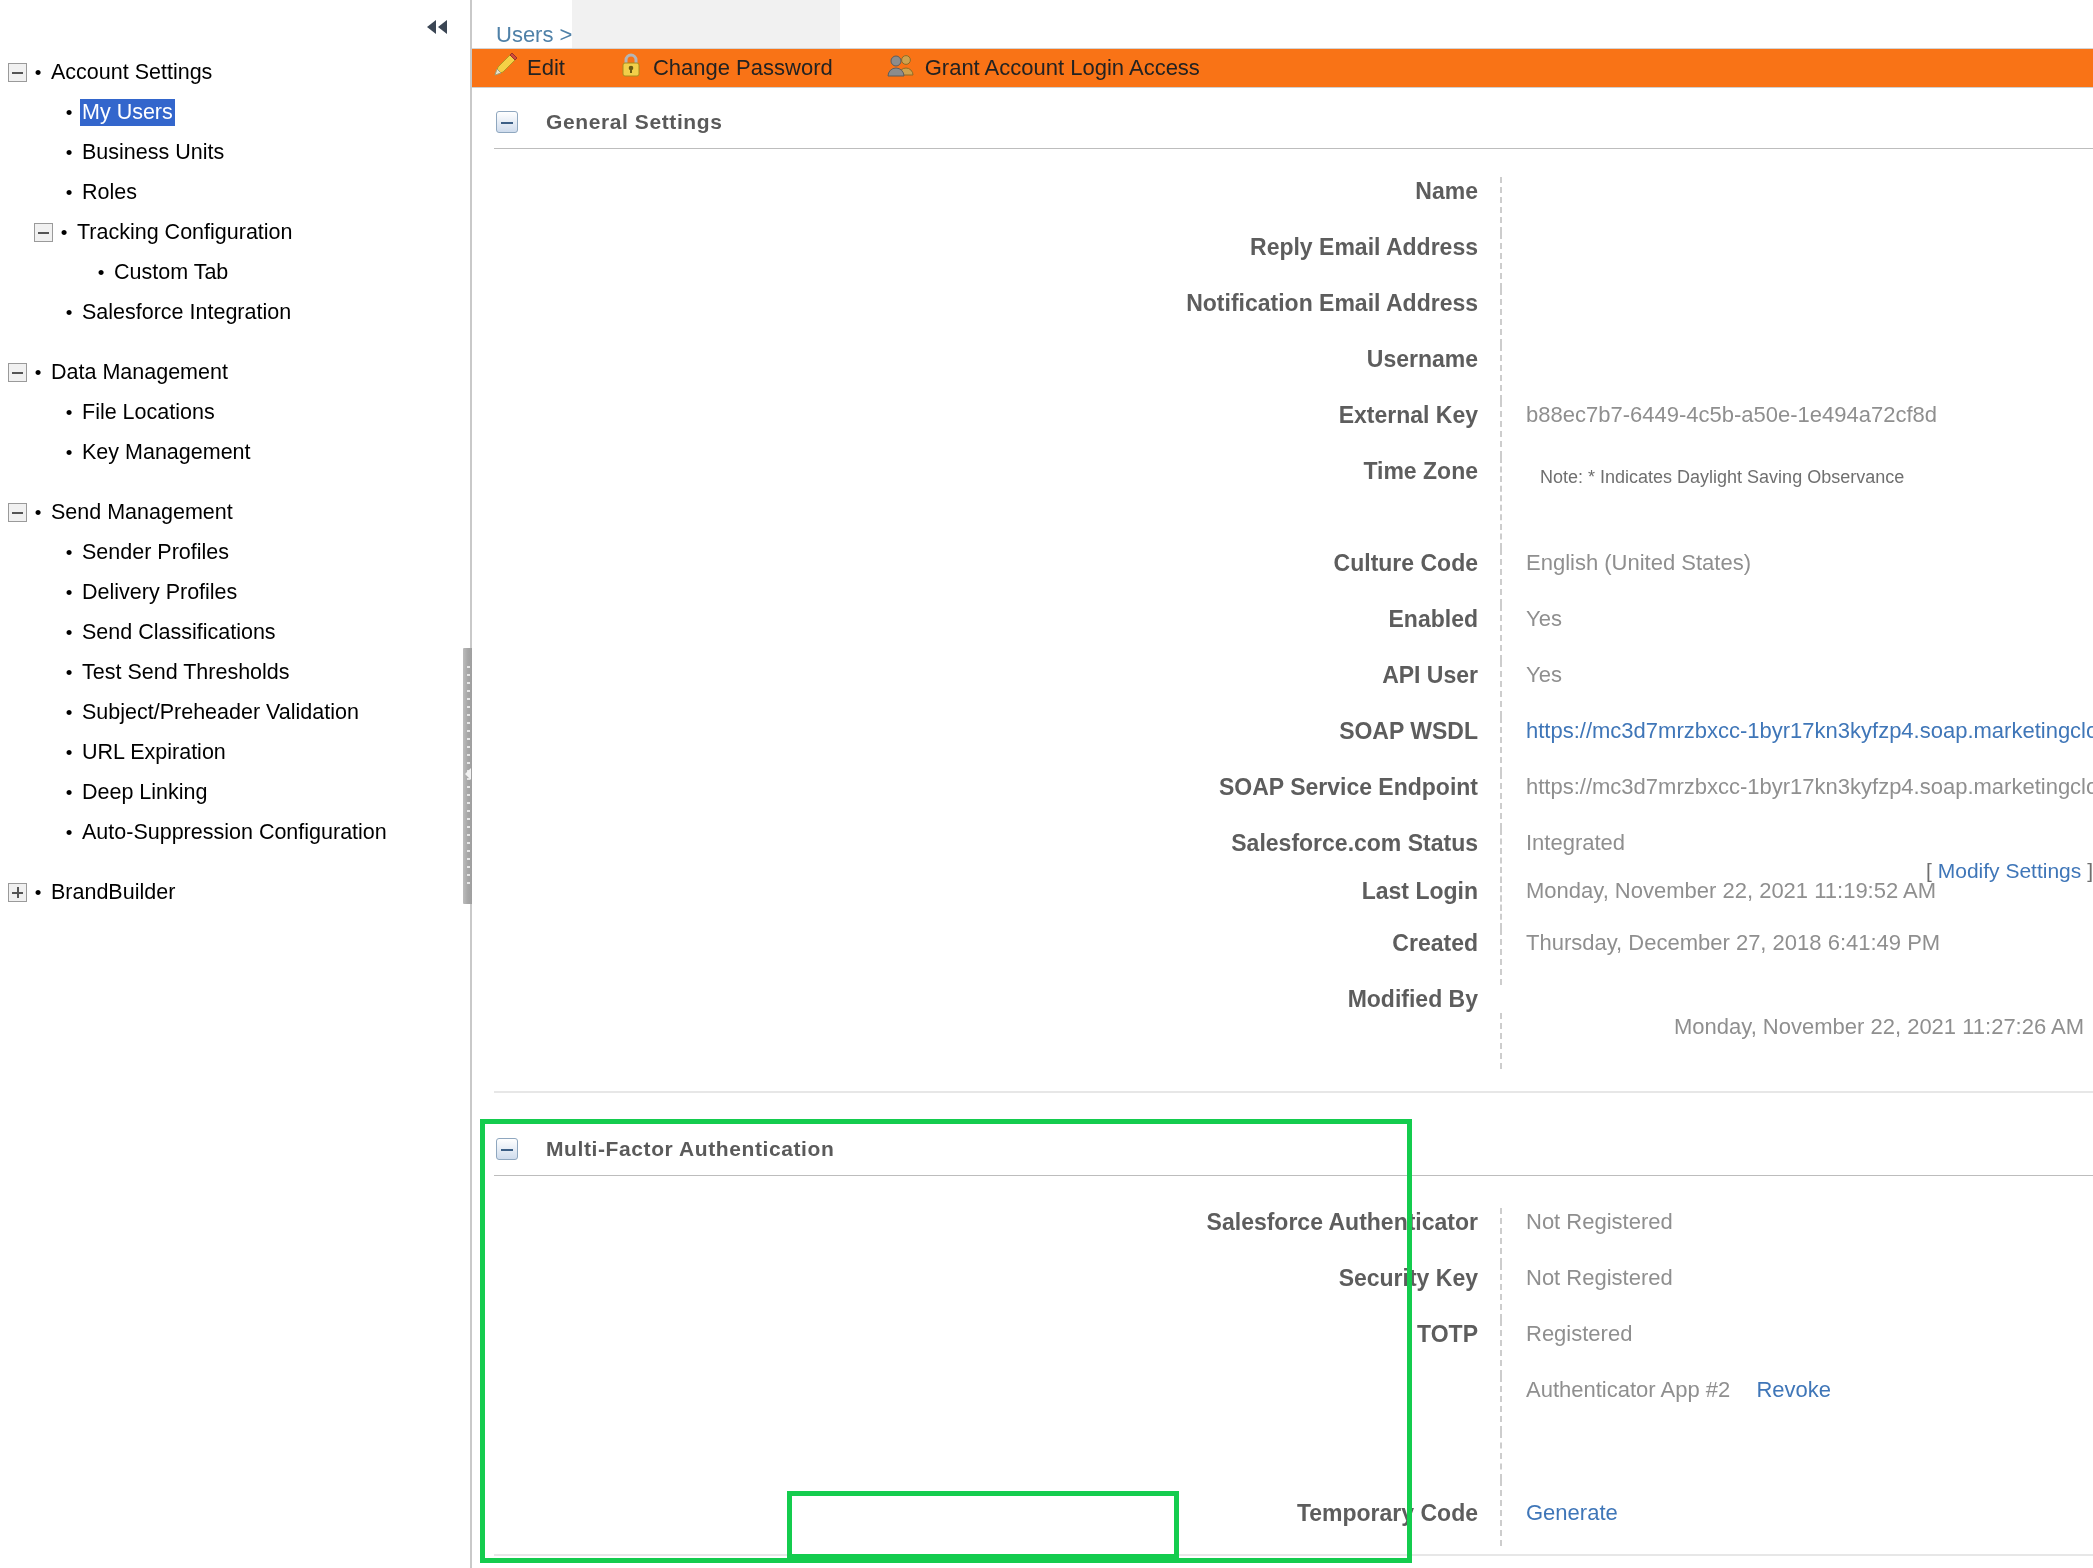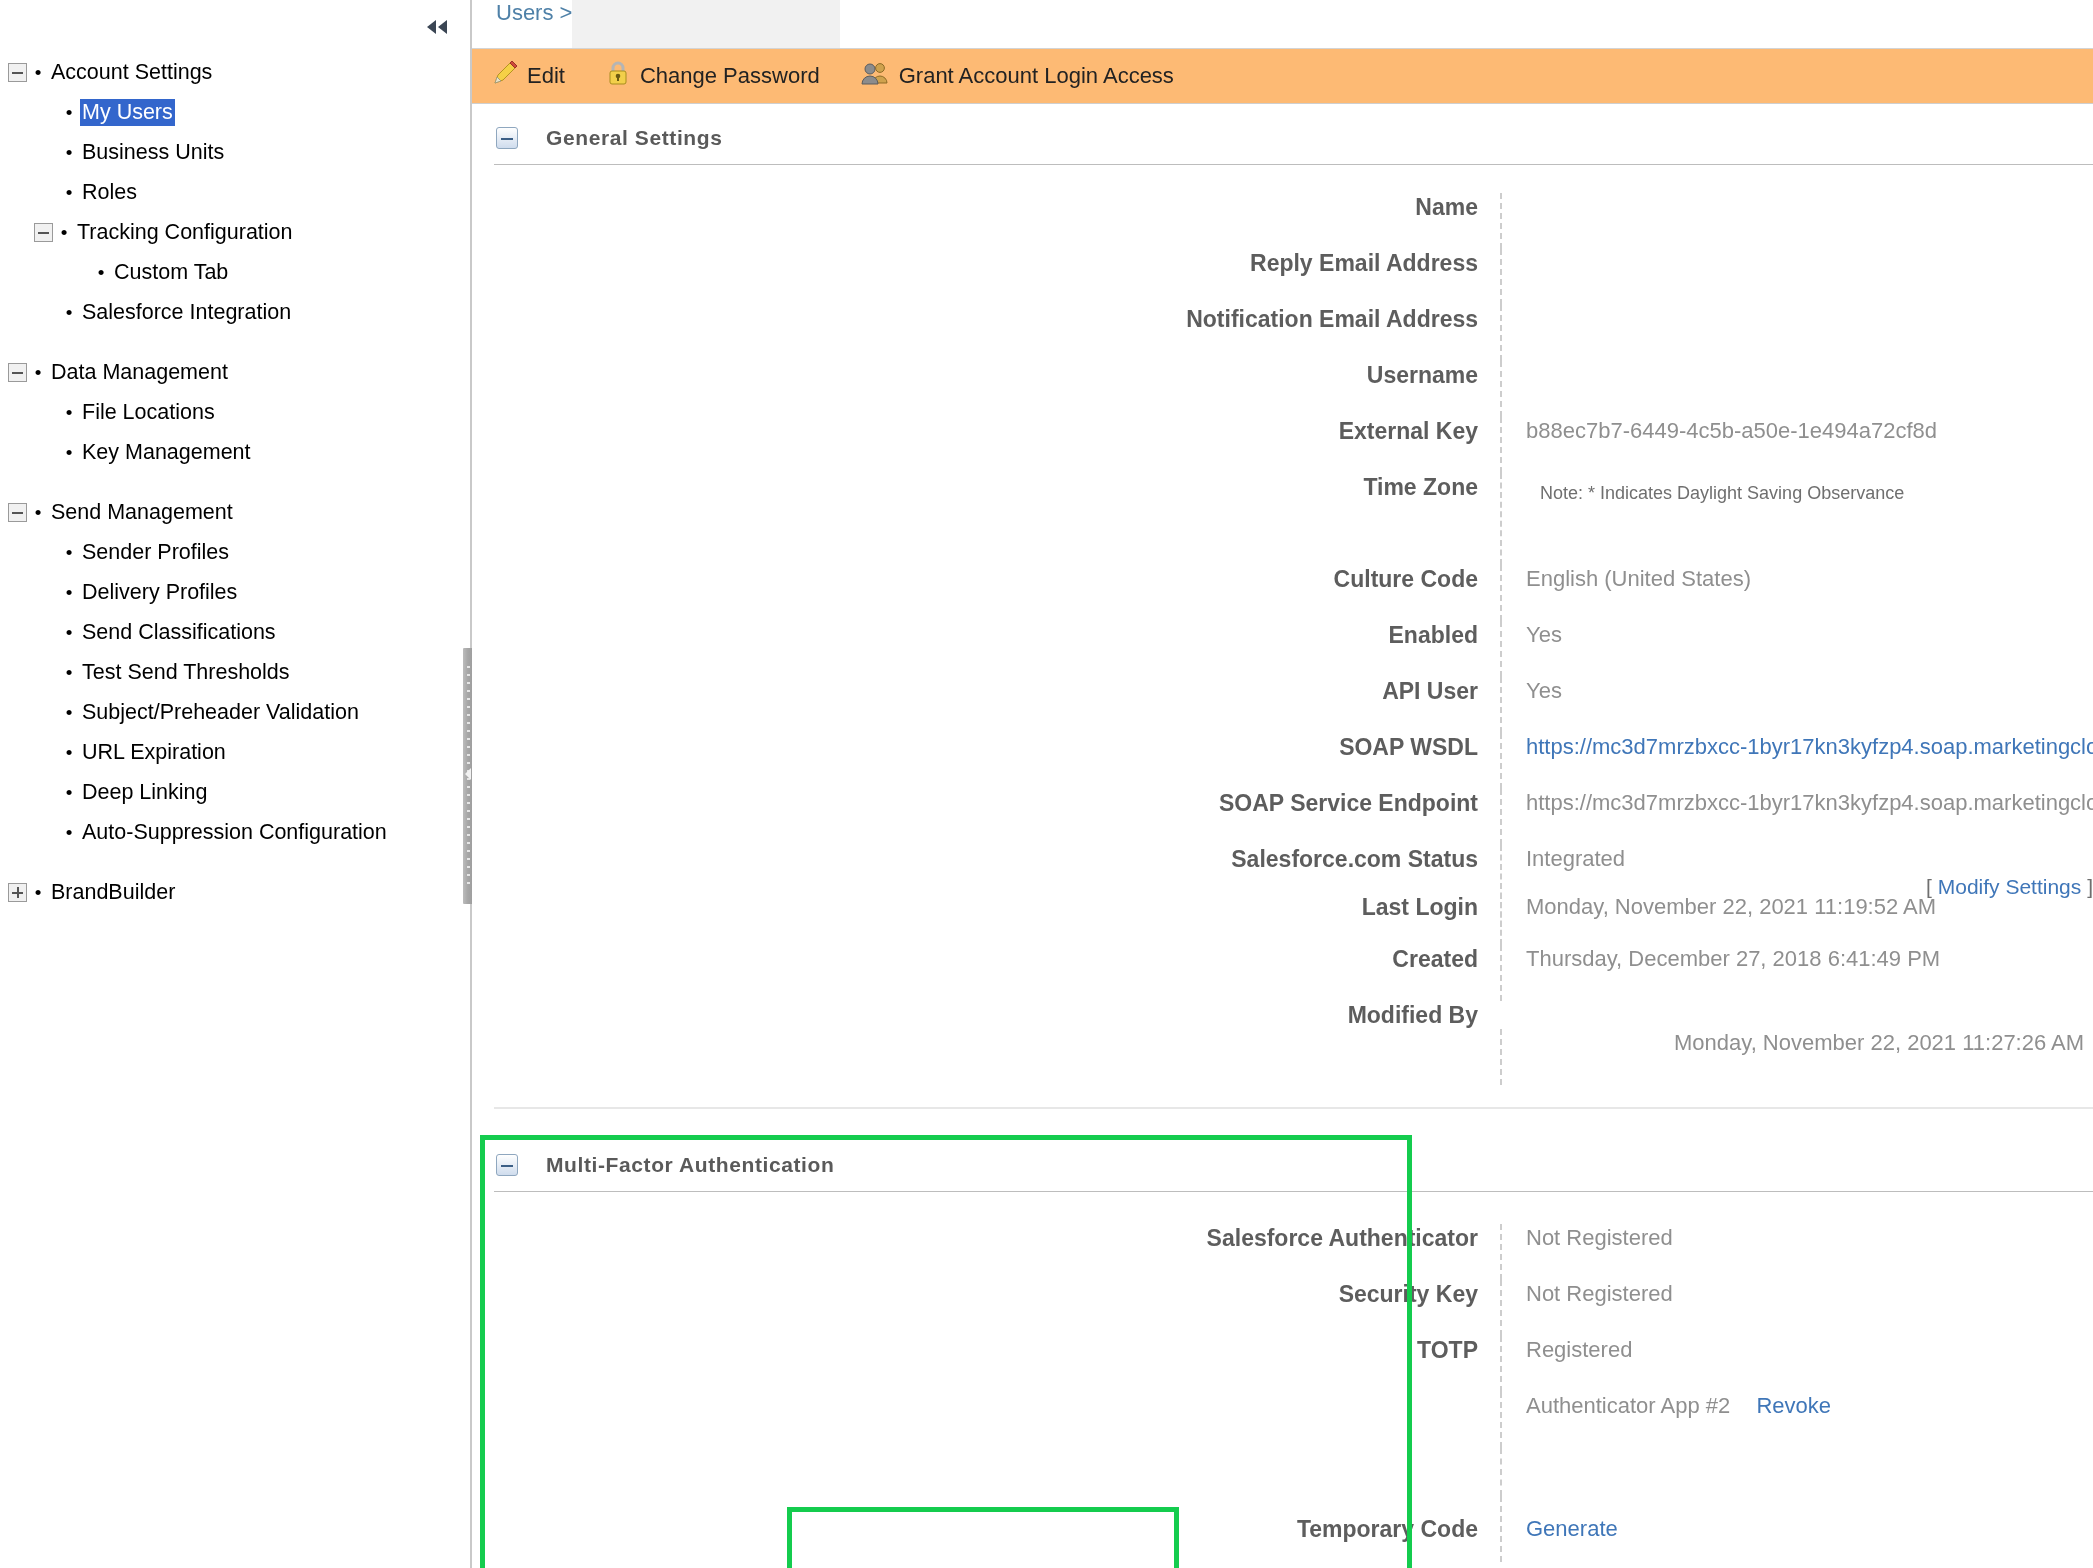--- a/index.html
+++ b/index.html
@@ -143,49 +143,49 @@
     position: relative;
     flex: 1 1 auto;
     height: 1568px;
     background: #ffffff;
     overflow: hidden;
   }
 
   .breadcrumb-bar {
     height: 48px;
     display: flex;
-    align-items: flex-start;
+    align-items: flex-end;
     padding-left: 24px;
     position: relative;
     background: #ffffff;
   }
   .crumb-link {
     color: #4f81a8;
     font-size: 22px;
     text-decoration: none;
     cursor: pointer;
   }
   .crumb-redacted {
     position: absolute;
     left: 100px;
     top: 0;
     width: 268px;
     height: 48px;
     background: #f1f1f1;
   }
 
   .action-bar {
-    height: 56px;
-    background: #fdba74;
+    height: 40px;
+    background: #f97316;
     border-top: 1px solid #d4d4d4;
     border-bottom: 1px solid #cfcfcf;
     display: flex;
     align-items: center;
     padding-left: 20px;
-    gap: 4px;
+    gap: 17px;
   }
   .action-item {
     display: flex;
     align-items: center;
     gap: 9px;
     margin-right: 36px;
     cursor: pointer;
     font-size: 22px;
     color: #222222;
     white-space: nowrap;

